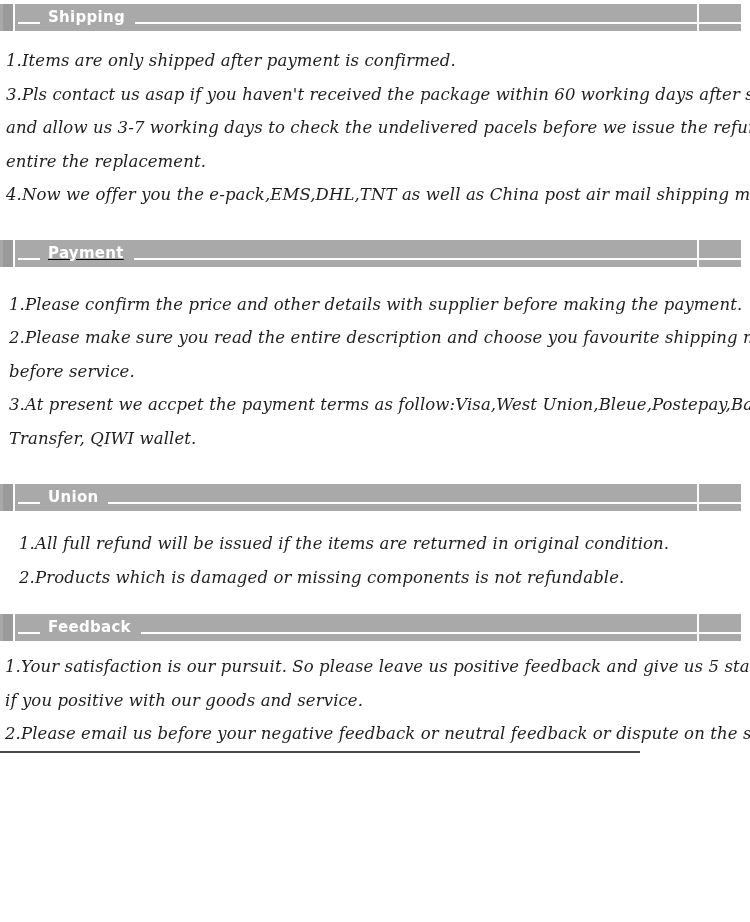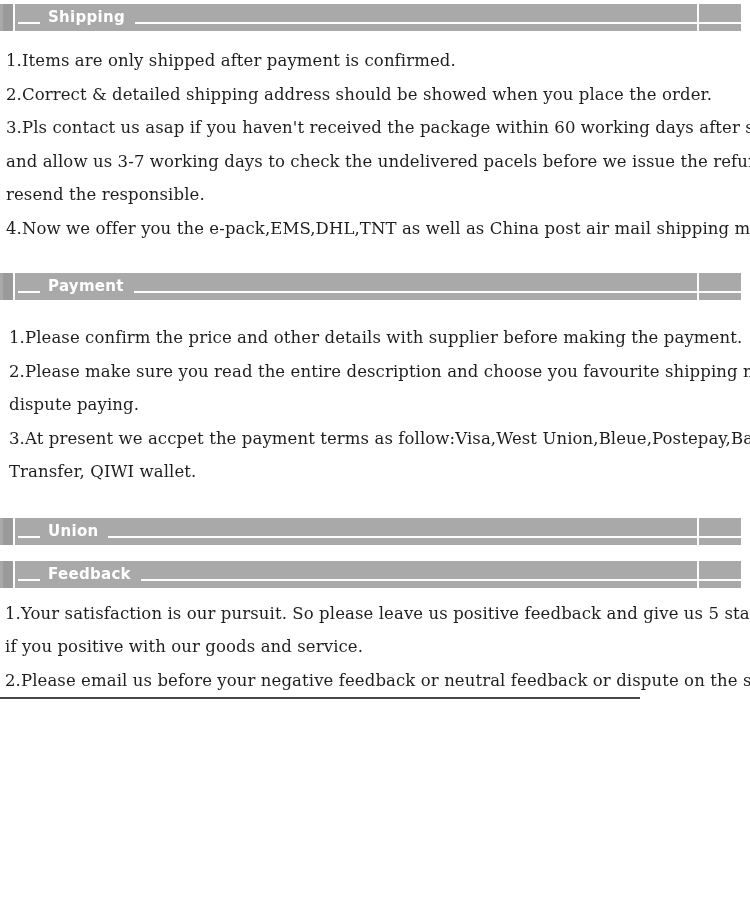--- a/index.html
+++ b/index.html
@@ -53,26 +53,27 @@
   }
   .hdr-end::after {
     content: "";
     position: absolute;
     left: 0; right: 0; top: 18px; height: 2px;
     background: #fcfcfc;
   }
 
   
   .mt-shipping { margin-top: 4px; }
-  .mt-payment  { margin-top: 28px; }
+  .mt-payment  { margin-top: 28px; text-decoration: underline; }
   .mt-refund   { margin-top: 29px; }
-  .mt-feedback { margin-top: 8px; }
+  .mt-feedback { margin-top: 20px; }
 
   
   .sec-list {
+    font-style: italic;
     font-size: 16.5px;
     color: #1e1e1e;
     letter-spacing: 0.1px;
   }
   .sec-list .line {
     line-height: 33.5px;
     white-space: nowrap;
   }
   .list-shipping { margin: 13px 0 0 6px; }
   .list-payment  { margin: 21px 16px 0 9px; }
@@ -93,58 +94,59 @@
     <div class="hdr-corner"></div>
     <div class="hdr-vline"></div>
     <div class="hdr-dash"></div>
     <div class="hdr-title">Shipping</div>
     <div class="hdr-line"></div>
     <div class="hdr-vline"></div>
     <div class="hdr-end"></div>
   </div>
   <div class="sec-list list-shipping">
     <div class="line">1.Items are only shipped after payment is confirmed.</div>
-    <div class="line">2.Correct &amp; detailed shipping address should be showed when you place the order.</div>
     <div class="line">3.Pls contact us asap if you haven't received the package within 60 working days after shipping</div>
     <div class="line">and allow us 3-7 working days to check the undelivered pacels before we issue the refund and</div>
-    <div class="line">resend the responsible.</div>
+    <div class="line">entire the replacement.</div>
     <div class="line">4.Now we offer you the e-pack,EMS,DHL,TNT as well as China post air mail shipping methods.</div>
   </div>
 </div>
 
 <div>
   <div class="sec-header mt-payment">
     <div class="hdr-corner"></div>
     <div class="hdr-vline"></div>
     <div class="hdr-dash"></div>
     <div class="hdr-title">Payment</div>
     <div class="hdr-line"></div>
     <div class="hdr-vline"></div>
     <div class="hdr-end"></div>
   </div>
   <div class="sec-list list-payment">
     <div class="line">1.Please confirm the price and other details with supplier before making the payment.</div>
     <div class="line">2.Please make sure you read the entire description and choose you favourite shipping methods</div>
-    <div class="line">dispute paying.</div>
+    <div class="line">before service.</div>
     <div class="line">3.At present we accpet the payment terms as follow:Visa,West Union,Bleue,Postepay,Bank</div>
     <div class="line">Transfer, QIWI wallet.</div>
   </div>
 </div>
 
 <div>
   <div class="sec-header mt-refund">
     <div class="hdr-corner"></div>
     <div class="hdr-vline"></div>
     <div class="hdr-dash"></div>
     <div class="hdr-title">Union</div>
     <div class="hdr-line"></div>
     <div class="hdr-vline"></div>
     <div class="hdr-end"></div>
   </div>
   <div class="sec-list list-refund">
+    <div class="line">1.All full refund will be issued if the items are returned in original condition.</div>
+    <div class="line">2.Products which is damaged or missing components is not refundable.</div>
   </div>
 </div>
 
 <div>
   <div class="sec-header mt-feedback">
     <div class="hdr-corner"></div>
     <div class="hdr-vline"></div>
     <div class="hdr-dash"></div>
     <div class="hdr-title">Feedback</div>
     <div class="hdr-line"></div>

